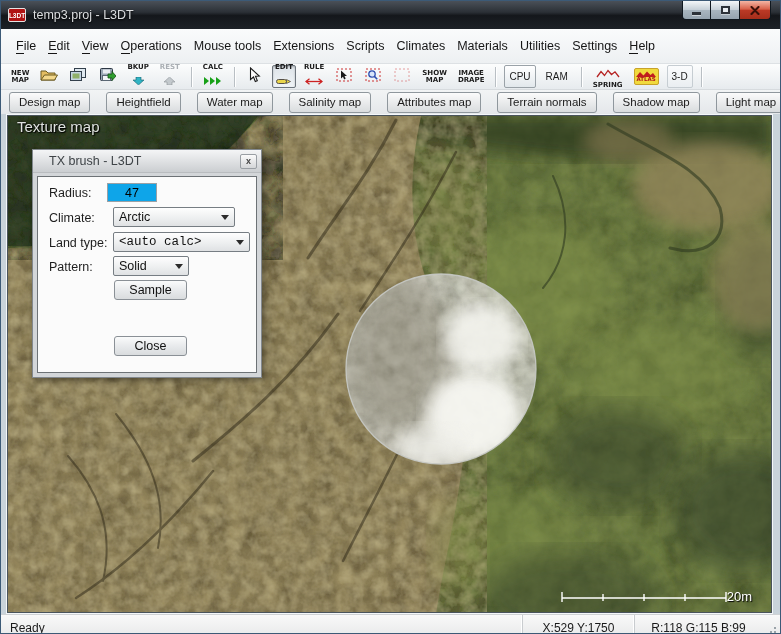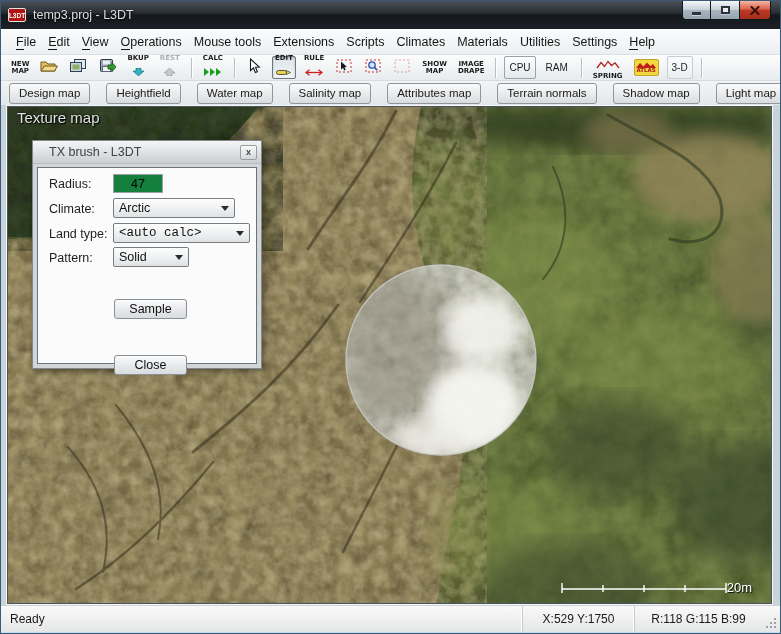--- a/index.html
+++ b/index.html
@@ -13,21 +13,21 @@
   .title-text { color:#dcdee0; font-size:12.5px; margin-left:7px; text-shadow:0 1px 2px #000; }
   .winbtns { position:absolute; top:0; right:9px; display:flex; }
   .winbtn { height:19px; border:1px solid #10181f; border-top:none; display:flex; align-items:center; justify-content:center; background:linear-gradient(#f4f7f9 0%, #c6d0d8 48%, #a9b6c0 52%, #95a3af 100%); }
   .winbtn.min { width:29px; border-radius:0 0 0 4px; }
   .winbtn.max { width:28px; border-left:none; border-right:none; }
   .winbtn.close { width:32px; border-radius:0 0 4px 0; background:linear-gradient(#f4b5a4 0%, #d8614a 45%, #bb3a26 52%, #a52d1a 100%); }
   .glyph-min { width:9px; height:3px; background:#2c3239; margin-top:7px; box-shadow:0 1px 0 rgba(255,255,255,.5); }
   .glyph-max { width:9px; height:8px; border:2px solid #2c3239; background:#e8edf1; box-shadow:0 1px 0 rgba(255,255,255,.4); }
 
   
-  .menubar { height:26px; background:linear-gradient(#fafbfc,#edf0f2); display:flex; align-items:center; padding-left:9px; border-bottom:1px solid #dde1e4; }
+  .menubar { height:35px; background:linear-gradient(#fafbfc,#edf0f2); display:flex; align-items:center; padding-left:9px; border-bottom:1px solid #dde1e4; }
   .menu-item { font-size:12.5px; color:#151515; padding:1px 6px; cursor:default; }
   .menu-item .accel { border-bottom:1px solid #151515; }
 
   
   .toolbar { height:26px; background:linear-gradient(#fcfdfd,#e7ebee); display:flex; align-items:center; padding-left:7px; gap:5px; border-bottom:1px solid #d7dbde; }
   .tb-btn { min-width:24px; height:23px; display:flex; flex-direction:column; align-items:center; justify-content:center; border-radius:2px; border:1px solid transparent; padding:1px 2px; }
   .tb-cap { font-family:"DejaVu Sans",sans-serif; font-size:7px; line-height:7px; font-weight:bold; color:#1b1b1b; text-align:center; white-space:pre; }
   .tb-btn.disabled .tb-cap { color:#a9aeb3; }
   .tb-btn.pressed { border:1px solid #6e767e; background:linear-gradient(#dde3e8,#f0f4f7); box-shadow:inset 0 1px 2px rgba(0,0,0,.25); }
   .tb-btn.framed { border:1px solid #9aa2a8; background:linear-gradient(#ffffff,#e2e8ec); }
@@ -49,24 +49,24 @@
   .scalebar { position:absolute; right:19px; bottom:8px; display:flex; align-items:center; }
   .scalebar .lbl { color:#fff; font-size:13px; text-shadow:1px 1px 1px #000; }
 
   
   .dlg { position:absolute; left:24px; top:33px; width:230px; height:229px; background:#d3d6d9; border:1px solid #82888e; box-shadow:2px 2px 7px rgba(0,0,0,.45); }
   .dlg-title { height:23px; background:linear-gradient(#f4f5f6,#cbced1); border-bottom:1px solid #b9bcbf; display:flex; align-items:center; padding:0 4px 0 16px; }
   .dlg-title-text { font-size:12.5px; color:#3e4347; flex:1; }
   .dlg-close { width:17px; height:15px; border:1px solid #999ea3; border-radius:2px; background:linear-gradient(#fbfbfb,#d4d6d8); font-size:9px; font-weight:bold; color:#444; display:flex; align-items:center; justify-content:center; line-height:1; }
   .dlg-body { position:absolute; left:4px; right:4px; top:26px; bottom:4px; background:#fbfbfb; border:1px solid #6d7276; }
   .dlg-label { position:absolute; left:11px; font-size:12.5px; color:#1e1e1e; }
-  .dlg-input { position:absolute; left:75px; width:50px; height:19px; border:1px solid #9aa0a5; font-size:12.5px; text-align:center; font-family:"Liberation Sans",sans-serif; background:#15803d; }
+  .dlg-input { position:absolute; left:69px; width:50px; height:19px; border:1px solid #9aa0a5; font-size:12.5px; text-align:center; font-family:"Liberation Sans",sans-serif; background:#0ea5e9; }
   .combo { position:absolute; left:75px; height:20px; border:1px solid #767d83; border-radius:2px; background:linear-gradient(#fefefe,#eceeef 60%,#dfe1e3); display:flex; align-items:center; padding:0 5px; font-size:12.5px; color:#111; }
   .combo .arrow { margin-left:auto; width:0; height:0; border-left:4px solid transparent; border-right:4px solid transparent; border-top:5px solid #2b2b2b; }
-  .dlg-btn { position:absolute; left:76px; width:73px; height:20px; border:1px solid #8a9096; border-radius:3px; background:linear-gradient(#fafbfb,#e8eaec 50%,#d9dcde); font-size:12.5px; color:#111; font-family:"Liberation Sans",sans-serif;margin-top:28px; }
+  .dlg-btn { position:absolute; left:76px; width:73px; height:20px; border:1px solid #8a9096; border-radius:3px; background:linear-gradient(#fafbfb,#e8eaec 50%,#d9dcde); font-size:12.5px; color:#111; font-family:"Liberation Sans",sans-serif; }
 
   
   .statusbar { height:27px; margin-top:1px; background:linear-gradient(#f9f9f9,#e5e6e7); border-top:1px solid #cfd2d4; display:flex; align-items:center; font-size:12px; color:#1a1a1a; }
   .sb-ready { flex:1; padding-left:9px; }
   .sb-cell { width:112px; text-align:center; border-left:1px solid #c9cccf; box-shadow:-1px 0 0 #fff; align-self:stretch; display:flex; align-items:center; justify-content:center; }
   .sb-cell.rgb { width:128px; }
   .sb-grip { width:18px; align-self:stretch; display:flex; align-items:flex-end; justify-content:flex-end; padding:0 3px 3px 0; }
   .frame-bottom { height:6px; background:linear-gradient(#c2e0ef,#9bc7dd); }
 </style>
 </head>

